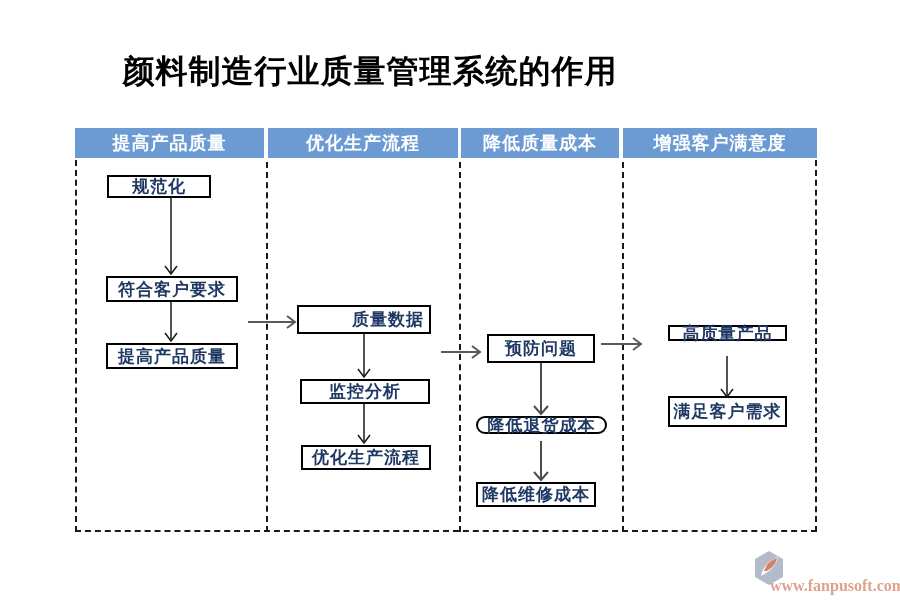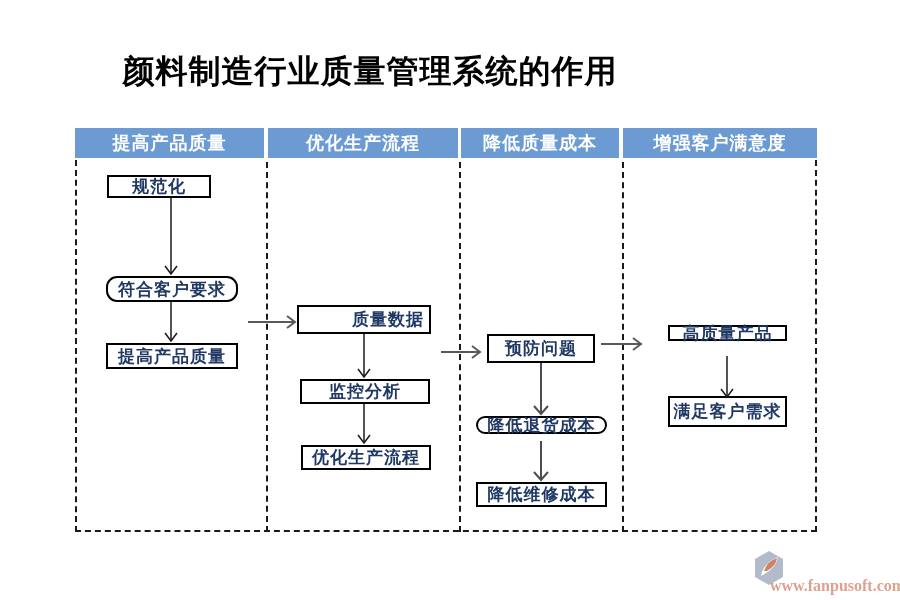--- a/index.html
+++ b/index.html
@@ -40,28 +40,28 @@
   .divider.d2{left:459px;}
   .divider.d3{left:622px;}
   
   .node{
     position:absolute;background:#fff;border:2px solid #000;
     color:#1F3864;font-weight:bold;font-size:17px;letter-spacing:1px;
     display:flex;align-items:center;justify-content:center;
     box-sizing:border-box;white-space:nowrap;
   }
   .n11{left:107px;top:175px;width:104px;height:23px;}
-  .n12{left:106px;top:276px;width:132px;height:26px;border-radius:11px;}
+  .n12{left:106px;top:276px;width:132px;height:26px;}
   .n13{left:106px;top:343px;width:132px;height:26px;}
   .n21{left:297px;top:305px;width:134px;height:29px;padding-left:48px;}
   .n22{left:300px;top:379px;width:130px;height:25px;}
   .n23{left:301px;top:445px;width:130px;height:25px;}
   .n31{left:487px;top:334px;width:108px;height:29px;}
   .n32{left:476px;top:416px;width:131px;height:18px;border-radius:11px;}
-  .n33{left:476px;top:482px;width:131px;height:25px;}
+  .n33{left:476px;top:482px;width:120px;height:25px;}
   .n41{left:668px;top:325px;width:119px;height:16px;}
   .n42{left:668px;top:396px;width:119px;height:31px;}
   .arrows{position:absolute;left:0;top:0;width:900px;height:600px;pointer-events:none;}
   
   .wm{position:absolute;left:748px;top:548px;width:148px;height:46px;opacity:.85;}
   .wm-icon{position:absolute;left:4px;top:2px;}
   .wm-brand{
     position:absolute;left:40px;top:0px;
     font-size:25px;font-weight:bold;color:#C79A9A;letter-spacing:1px;white-space:nowrap;
   }

